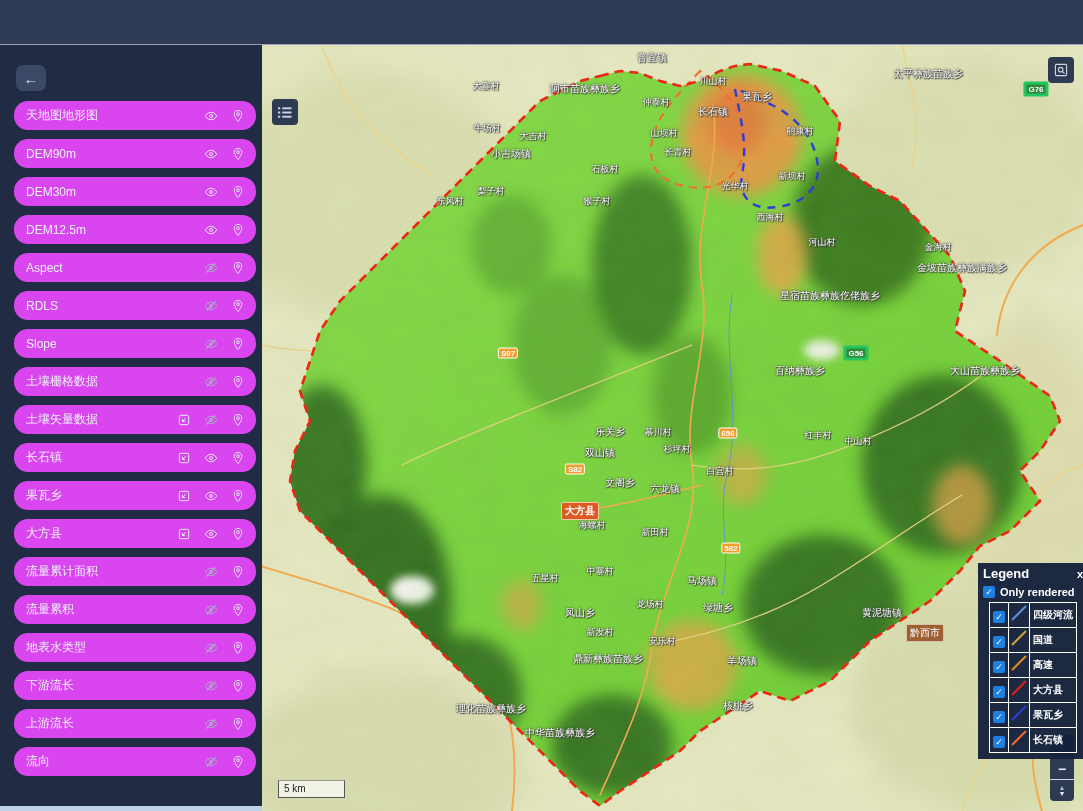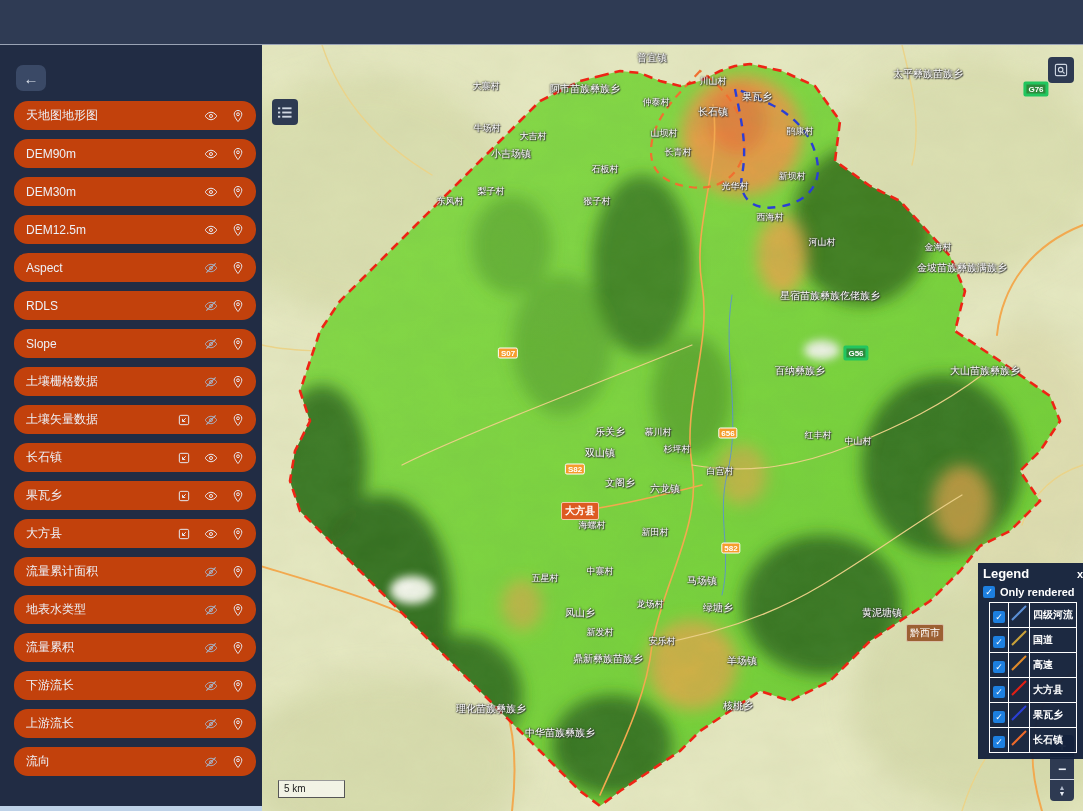--- a/index.html
+++ b/index.html
@@ -7,21 +7,21 @@
        font-family:"Liberation Sans","DejaVu Sans",sans-serif;background:#2e3a52;}
   .topbar{position:absolute;top:0;left:0;right:0;height:44px;background:#2f3b54;
           border-bottom:1px solid #9aa3b5;z-index:5;}
   
   .sidebar{position:absolute;top:45px;left:0;width:262px;bottom:0;background:#212c44;
            overflow:hidden;z-index:4;}
   .backbtn{margin:20px 0 10px 16px;width:30px;height:26px;background:#3a4966;border:none;
            border-radius:7px;color:#dfe5ee;font-size:15px;display:flex;align-items:center;
            justify-content:center;cursor:pointer;}
   .layers{padding:0 6px 0 14px;}
-  .layer-item{height:29px;background:#c2410c;border-radius:14px;display:flex;align-items:center;
+  .layer-item{height:29px;background:#d946ef;border-radius:14px;display:flex;align-items:center;
               padding:0 11px 0 12px;margin-bottom:9px;color:#edf1f8;font-size:12px;cursor:pointer;}
   .layer-item .name{flex:1 1 auto;white-space:nowrap;overflow:hidden;}
   .licons{display:flex;gap:13px;align-items:center;}
   .licon{width:14px;height:14px;display:flex;cursor:pointer;}
   .licon svg{width:14px;height:14px;}
   .licon.lit{color:#e6ebf4;}
   .licon.dim{color:#a7b1c4;}
   .hscroll{position:absolute;bottom:0;left:0;width:262px;height:5px;background:#bed2e8;}
   
   .map{position:absolute;top:45px;left:262px;right:0;bottom:0;overflow:hidden;background:#ec4899;}
@@ -323,39 +323,39 @@
           </span>
           <span class="licon lit">
             <svg viewBox="0 0 24 24">
               <path d="M12 2.5c-3.6 0-6.5 2.8-6.5 6.4C5.5 13.6 12 21.5 12 21.5s6.5-7.9 6.5-12.6c0-3.6-2.9-6.4-6.5-6.4z" fill="none" stroke="currentColor" stroke-width="1.7"></path>
               <circle cx="12" cy="9" r="2.4" fill="none" stroke="currentColor" stroke-width="1.7"></circle>
             </svg>
           </span>
         </span>
       </div>
       <div class="layer-item">
+        <span class="name">流量累积</span>
+        <span class="licons">
+          <span class="licon dim">
+            <svg viewBox="0 0 24 24">
+              <path d="M2 12s4-6.5 10-6.5S22 12 22 12s-4 6.5-10 6.5S2 12 2 12z" fill="none" stroke="currentColor" stroke-width="1.6"></path>
+              <circle cx="12" cy="12" r="2.6" fill="none" stroke="currentColor" stroke-width="1.6"></circle>
+              <line x1="4" y1="20" x2="20" y2="4" stroke="currentColor" stroke-width="1.8"></line>
+            </svg>
+          </span>
+          <span class="licon lit">
+            <svg viewBox="0 0 24 24">
+              <path d="M12 2.5c-3.6 0-6.5 2.8-6.5 6.4C5.5 13.6 12 21.5 12 21.5s6.5-7.9 6.5-12.6c0-3.6-2.9-6.4-6.5-6.4z" fill="none" stroke="currentColor" stroke-width="1.7"></path>
+              <circle cx="12" cy="9" r="2.4" fill="none" stroke="currentColor" stroke-width="1.7"></circle>
+            </svg>
+          </span>
+        </span>
+      </div>
+      <div class="layer-item">
         <span class="name">地表水类型</span>
-        <span class="licons">
-          <span class="licon dim">
-            <svg viewBox="0 0 24 24">
-              <path d="M2 12s4-6.5 10-6.5S22 12 22 12s-4 6.5-10 6.5S2 12 2 12z" fill="none" stroke="currentColor" stroke-width="1.6"></path>
-              <circle cx="12" cy="12" r="2.6" fill="none" stroke="currentColor" stroke-width="1.6"></circle>
-              <line x1="4" y1="20" x2="20" y2="4" stroke="currentColor" stroke-width="1.8"></line>
-            </svg>
-          </span>
-          <span class="licon lit">
-            <svg viewBox="0 0 24 24">
-              <path d="M12 2.5c-3.6 0-6.5 2.8-6.5 6.4C5.5 13.6 12 21.5 12 21.5s6.5-7.9 6.5-12.6c0-3.6-2.9-6.4-6.5-6.4z" fill="none" stroke="currentColor" stroke-width="1.7"></path>
-              <circle cx="12" cy="9" r="2.4" fill="none" stroke="currentColor" stroke-width="1.7"></circle>
-            </svg>
-          </span>
-        </span>
-      </div>
-      <div class="layer-item">
-        <span class="name">流量累积</span>
         <span class="licons">
           <span class="licon dim">
             <svg viewBox="0 0 24 24">
               <path d="M2 12s4-6.5 10-6.5S22 12 22 12s-4 6.5-10 6.5S2 12 2 12z" fill="none" stroke="currentColor" stroke-width="1.6"></path>
               <circle cx="12" cy="12" r="2.6" fill="none" stroke="currentColor" stroke-width="1.6"></circle>
               <line x1="4" y1="20" x2="20" y2="4" stroke="currentColor" stroke-width="1.8"></line>
             </svg>
           </span>
           <span class="licon lit">
             <svg viewBox="0 0 24 24">

